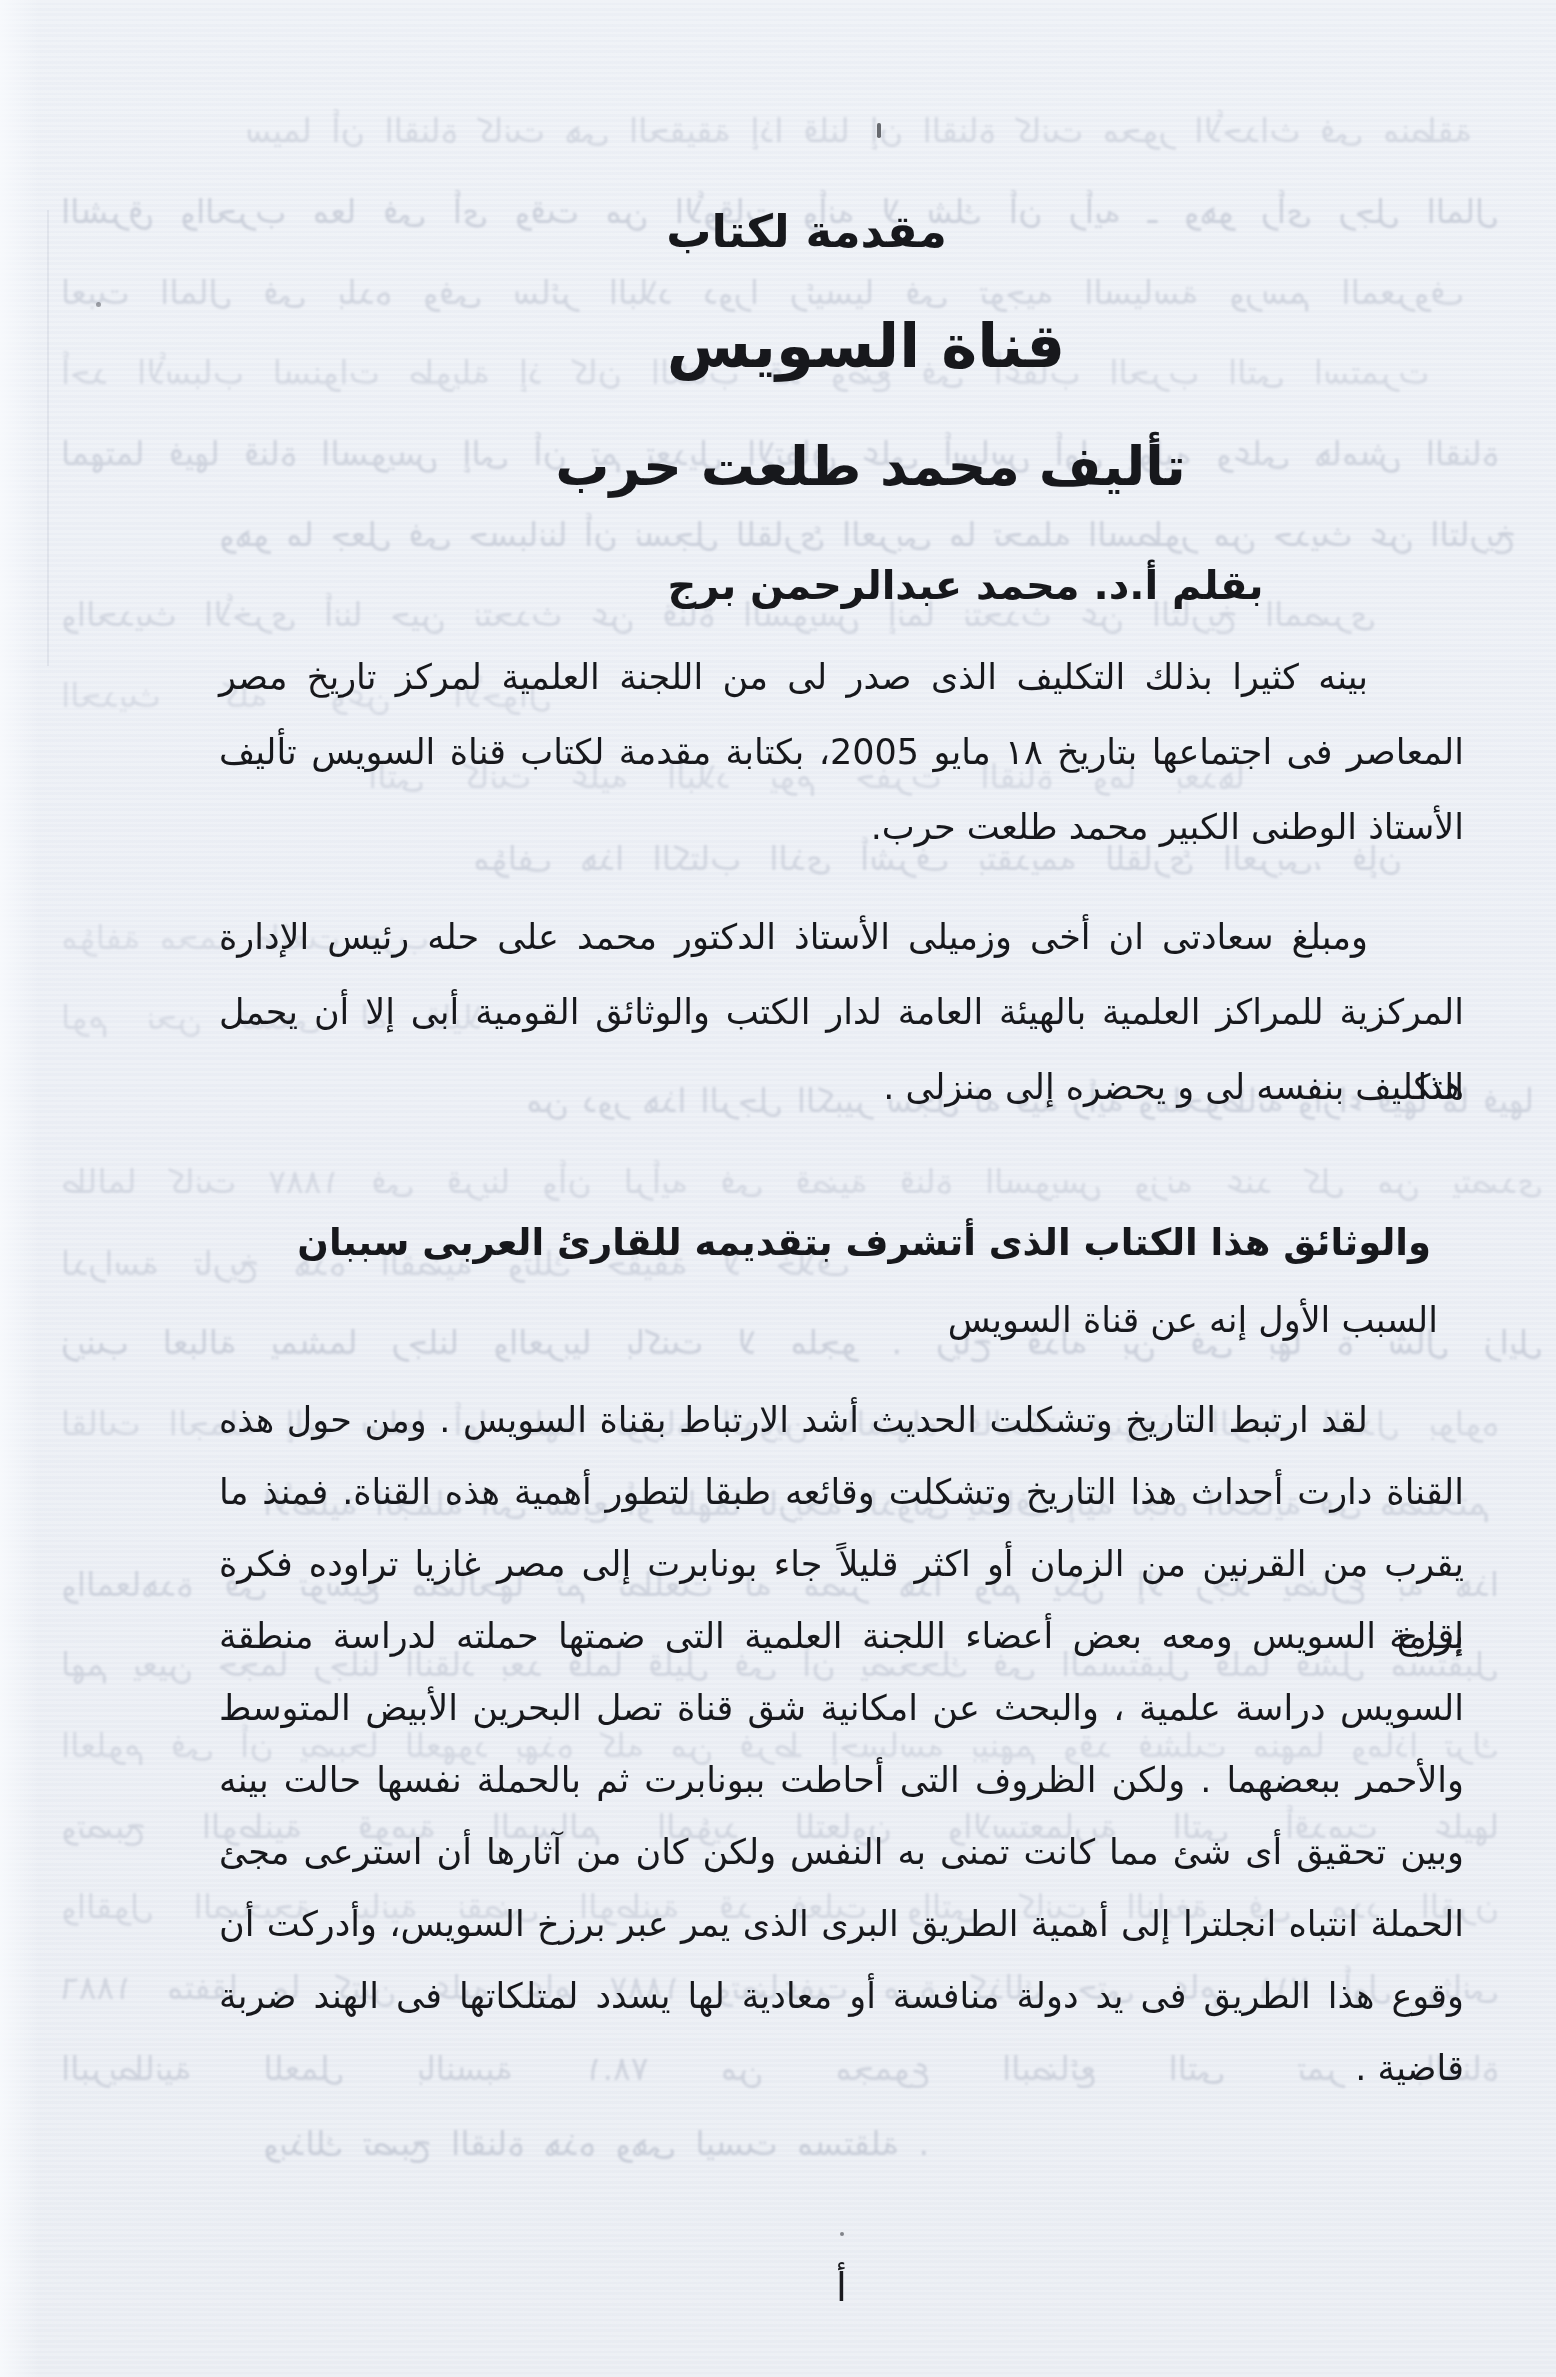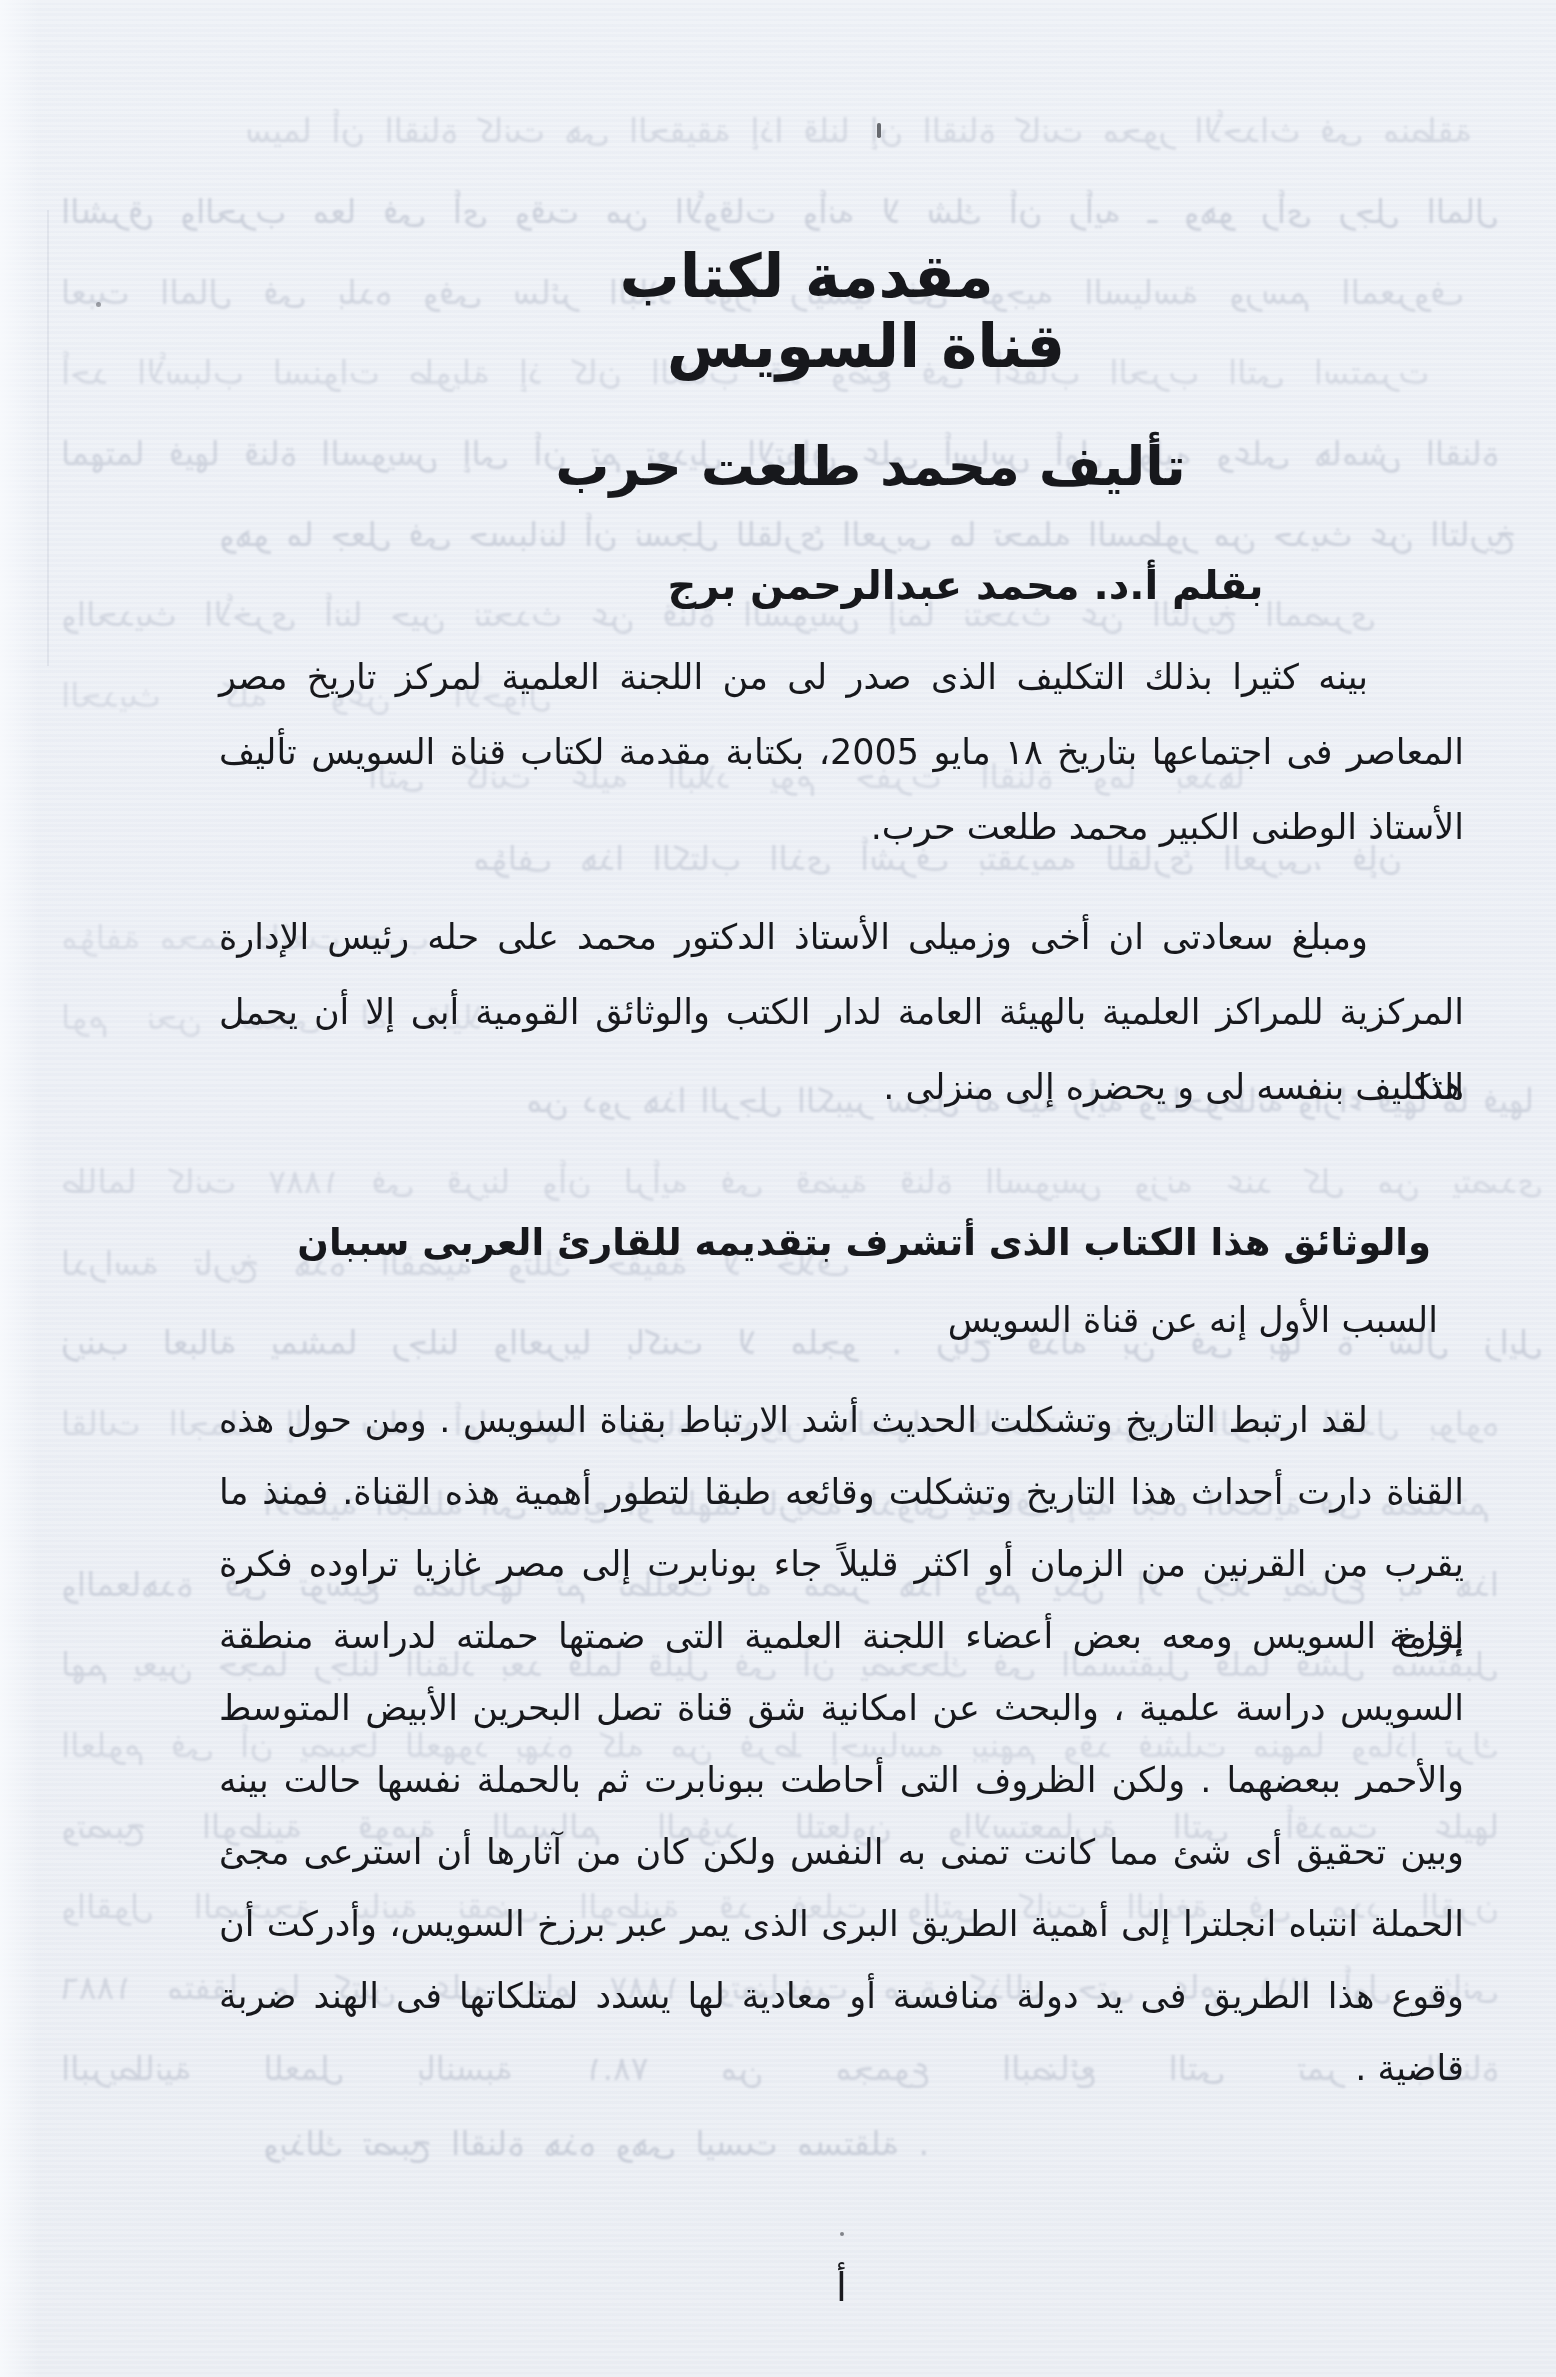--- a/index.html
+++ b/index.html
@@ -32,21 +32,21 @@
     font-size:33px;color:#6e7892;
     direction:rtl;text-align:justify;text-align-last:justify;
     transform:scaleX(-1);
     filter:blur(1.1px);
     white-space:normal;
   }
 
   
   .content{position:absolute;left:219px;top:0;width:1245px;height:100%;color:#17181c;}
   .title{position:absolute;width:100%;text-align:center;font-weight:bold;white-space:nowrap;}
-  .t1{top:191px;font-size:60px;line-height:82px;transform:translateX(-35px);margin-top:44px;}
+  .t1{top:191px;font-size:45px;line-height:82px;transform:translateX(-35px);}
   .t2{top:303px;font-size:61px;line-height:86px;transform:translateX(24.5px);}
   .t3{top:426px;font-size:54px;line-height:81px;transform:translateX(29px);}
   .t4{top:556px;font-size:40px;line-height:58px;transform:translateX(124px);}
   
 
   .para{position:absolute;width:100%;}
   #p1{top:640px;}
   #p2{top:900px;}
   #p3{top:1384px;}
   .bl{width:100%;box-sizing:border-box;font-size:35px;line-height:75px;

